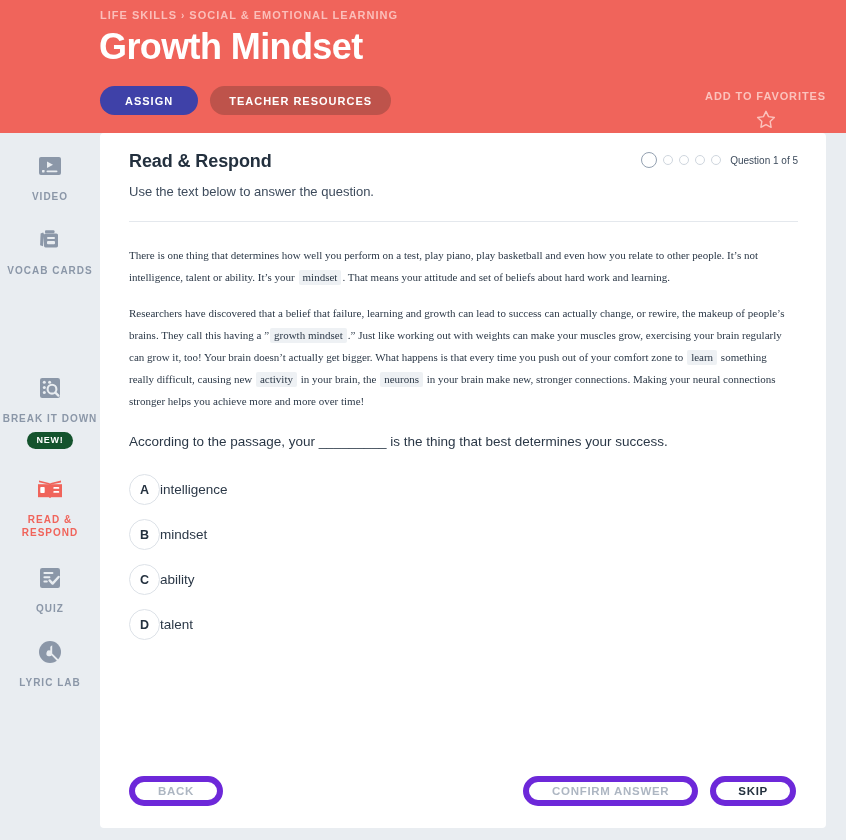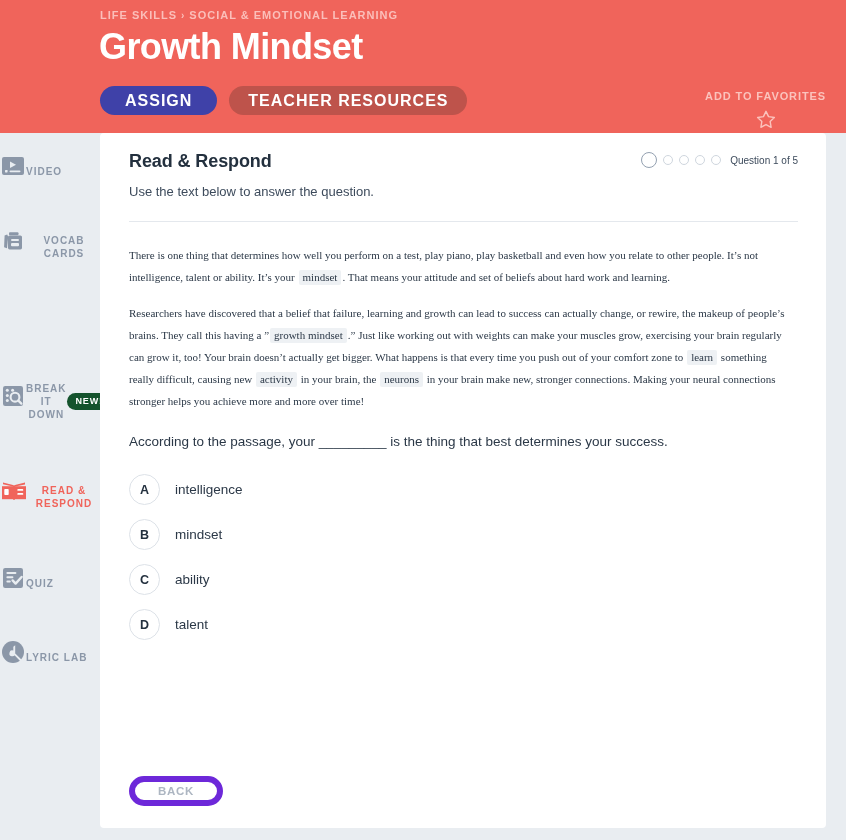--- a/index.html
+++ b/index.html
@@ -26,21 +26,21 @@
   .breadcrumb .sep { padding: 0 4px; font-size: 10px; }
   .page-title {
     position: absolute; left: 99px; top: 26px;
     font-size: 36px; font-weight: bold; letter-spacing: -0.6px;
     color: #ffffff; line-height: 42px;
   }
   .btn-row { position: absolute; left: 100px; top: 86px; display: flex; gap: 12px; }
   .pill {
     height: 29px; border-radius: 15px; border: none;
     display: flex; align-items: center; justify-content: center;
-    font-size: 16px; font-weight: bold; letter-spacing: 1.0px;
+    font-size: 11px; font-weight: bold; letter-spacing: 1.0px;
     color: #ffffff; cursor: pointer; font-family: "Liberation Sans", sans-serif;
   }
   .pill-assign { background: #3f41a8; padding: 0 25px; }
   .pill-teacher { background: #be534b; padding: 0 19px; }
 
   .favorites {
     position: absolute; right: 20px; top: 90px;
     display: flex; align-items: center; gap: 8px; cursor: pointer; flex-direction: column;
   }
   .favorites-label {
@@ -48,21 +48,21 @@
   }
   .star-icon { width: 20px; height: 19px; display: block; }
 
   
   .sidebar {
     position: absolute; left: 0; top: 133px; width: 100px; height: 707px;
     background: #e9edf1;
   }
   .nav-item {
     position: absolute; left: 0; width: 100px;
-    display: flex; align-items: center;
+    display: flex; flex-direction: column; align-items: center;
     cursor: pointer; text-decoration: none;
   }
   .nav-icon { display: block; }
   .nav-label {
     margin-top: 7px; text-align: center;
     font-size: 10px; font-weight: bold; letter-spacing: 1.0px;
     color: #8b97a8; line-height: 13px;
   }
   .nav-item.active .nav-label { color: #f0645b; }
   .badge-new {
@@ -124,21 +124,21 @@
     margin-bottom: 14px; cursor: pointer; width: 340px;
   }
   .choice-letter {
     width: 31px; height: 31px; border-radius: 50%;
     border: 1px solid #dde2e8; background: #fff;
     display: flex; align-items: center; justify-content: center;
     font-size: 12.5px; font-weight: bold; color: #23303e;
     flex: 0 0 auto;
   }
   .choice-text {
-    margin-left: 15px; font-size: 13.5px; color: #2b3847;
+    font-size: 13.5px; color: #2b3847;
   }
 
   
   .card-footer {
     position: absolute; left: 0; bottom: 22px; width: 726px;
     padding: 0 30px 0 29px;
     display: flex; align-items: center; justify-content: space-between;
   }
   .footer-right { display: flex; align-items: center; gap: 12px; }
   .obtn {
@@ -307,16 +307,20 @@
           <div class="choice-text">ability</div>
         </div>
         <div class="choice">
           <div class="choice-letter">D</div>
           <div class="choice-text">talent</div>
         </div>
       </div>
 
     <div class="card-footer">
       <button class="obtn obtn-back disabled">BACK</button>
+      <div class="footer-right">
+        <button class="obtn obtn-confirm disabled">CONFIRM ANSWER</button>
+        <button class="obtn obtn-skip">SKIP</button>
+      </div>
     </div>
 
   </div>
 </div>
 
 </body></html>

